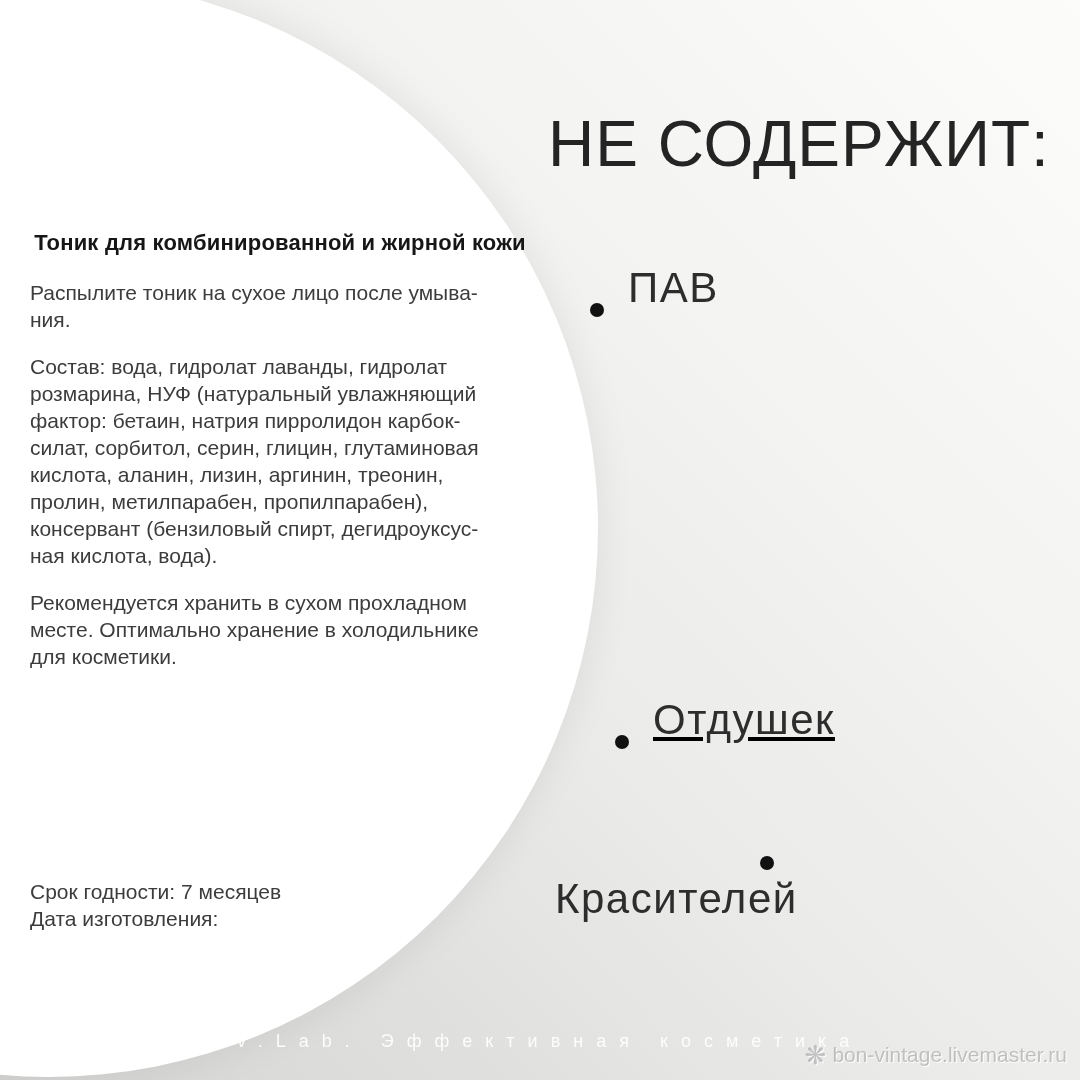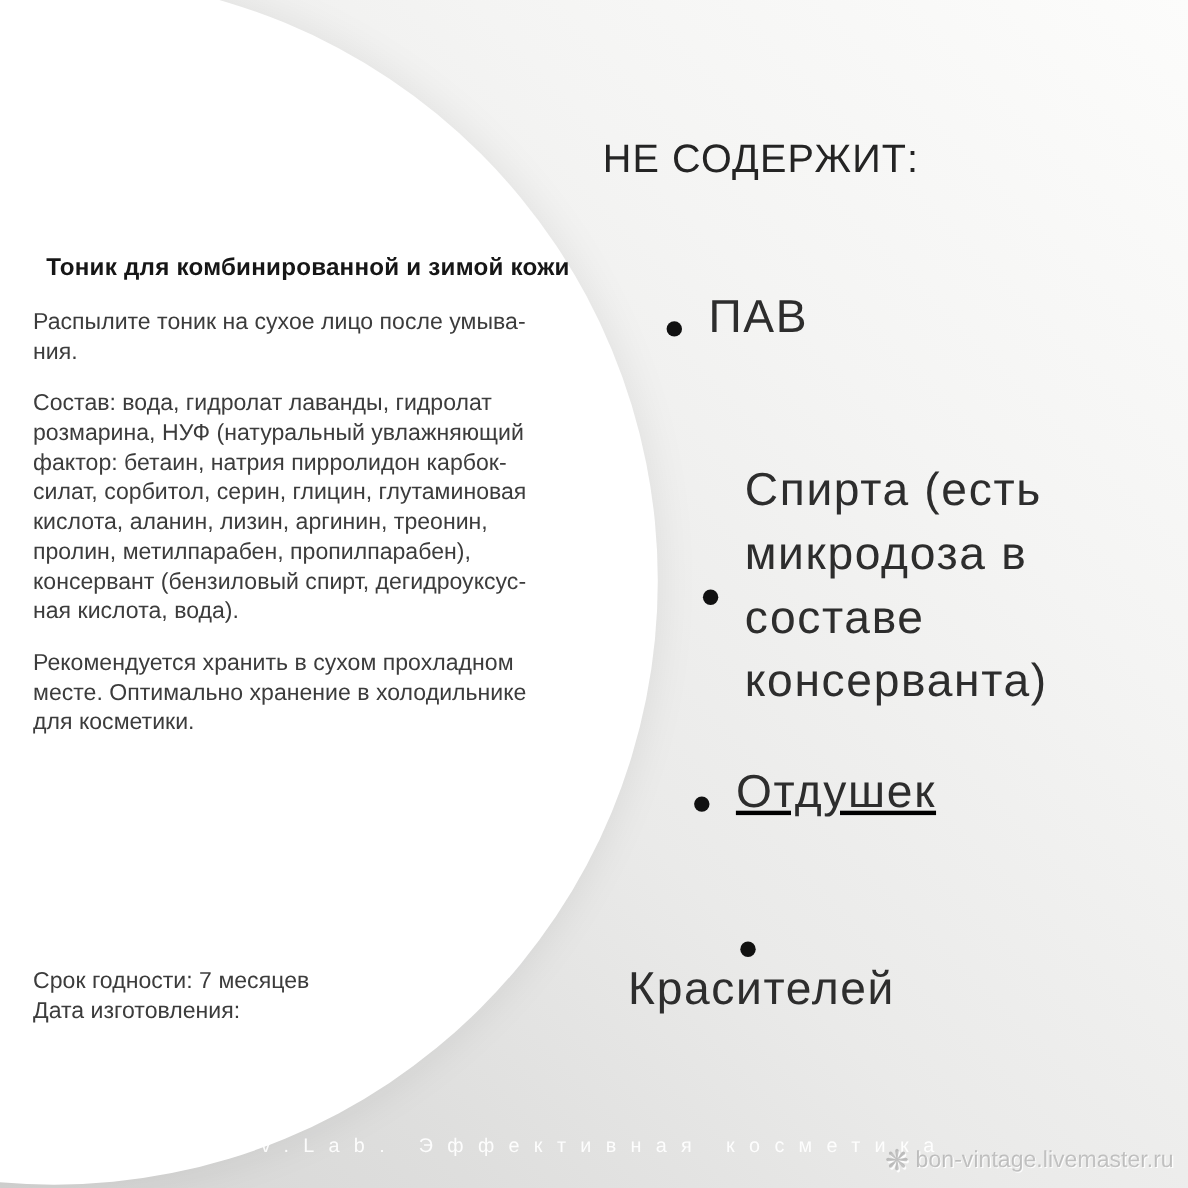--- a/index.html
+++ b/index.html
@@ -60,34 +60,33 @@
     line-height: 27px;
     white-space: pre-line;
   }
 
   
   .nc-heading {
     position: absolute;
     left: 548px;
     top: 116px;
     z-index: 2;
-    font-size: 36px;
+    font-size: 64px;
     line-height: 56px;
     font-weight: 300;
     letter-spacing: 1px;
     color: #242424;
     white-space: nowrap;
   }
 
   .bullet {
     position: absolute;
     display: flex;
-    align-items: center;
+    align-items: flex-end;
     z-index: 2;
-    margin-left: 16px;
   }
   .dot {
     flex: none;
     width: 14px;
     height: 14px;
     margin-top: 22px;
     margin-right: 24px;
     border-radius: 50%;
     background: #111111;
   }
@@ -134,21 +133,21 @@
   .snowflake { font-size: 26px; line-height: 26px; }
 </style>
 </head>
 <body>
 
 <div class="canvas">
 
   <div class="bg-circle"></div>
 
   <div class="left-panel">
-    <h1 class="product-title">Тоник для комбинированной и зимой кожи</h1>
+    <h1 class="product-title">Тоник для комбинированной и жирной кожи</h1>
     <p class="para">Распылите тоник на сухое лицо после умыва-
 ния.</p>
     <p class="para">Состав: вода, гидролат лаванды, гидролат
 розмарина, НУФ (натуральный увлажняющий
 фактор: бетаин, натрия пирролидон карбок-
 силат, сорбитол, серин, глицин, глутаминовая
 кислота, аланин, лизин, аргинин, треонин,
 пролин, метилпарабен, пропилпарабен),
 консервант (бензиловый спирт, дегидроуксус-
 ная кислота, вода).</p>
@@ -160,26 +159,20 @@
   <div class="shelf-block">Срок годности: 7 месяцев
 Дата изготовления:</div>
 
   <div class="nc-heading">НЕ СОДЕРЖИТ:</div>
 
   <div class="bullet b1">
     <span class="dot"></span>
     <span class="bullet-text">ПАВ</span>
   </div>
 
-  <div class="bullet b2">
-    <span class="dot"></span>
-    <span class="bullet-text">Спирта (есть
-микродоза в составе
-консерванта)</span>
-  </div>
 
   <div class="bullet b3">
     <span class="dot"></span>
     <span class="bullet-text">Отдушек</span>
   </div>
 
   <div class="bullet b4">
     <span class="dot"></span>
     <span class="bullet-text">Красителей</span>
   </div>

